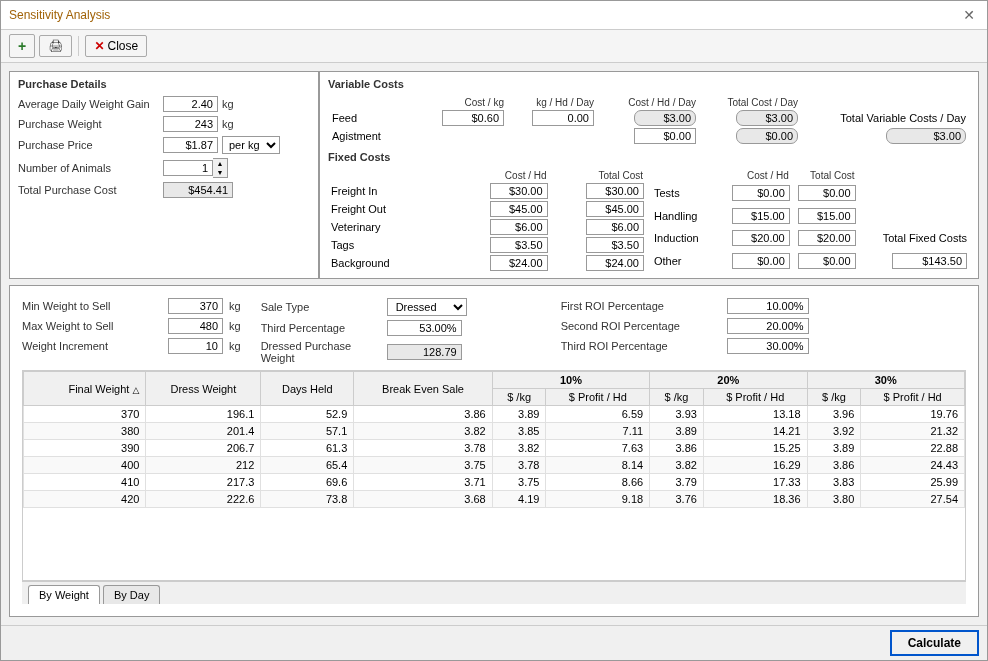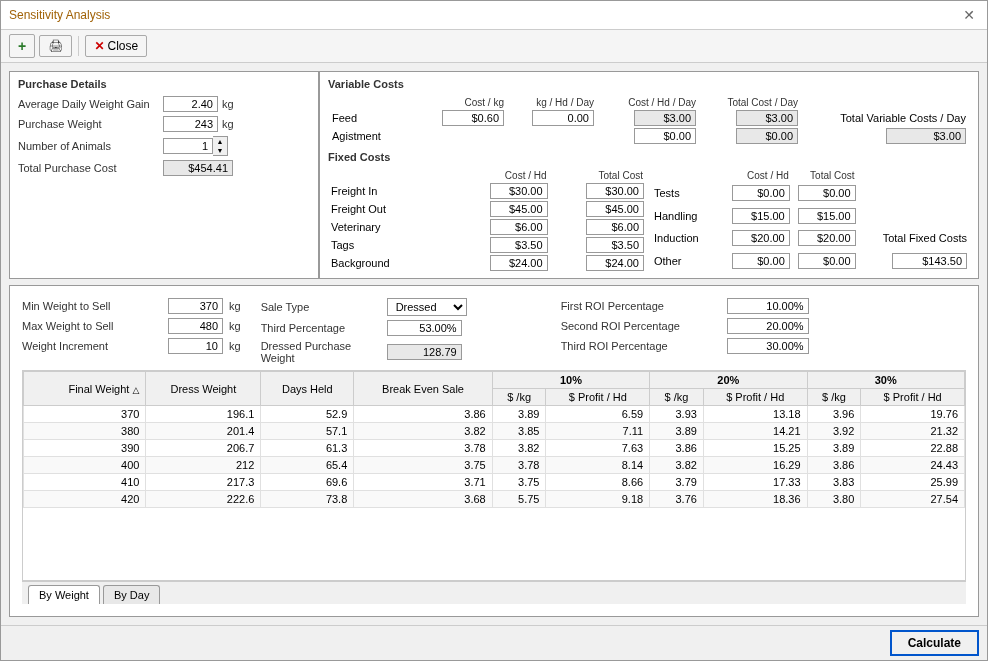--- a/index.html
+++ b/index.html
@@ -41,21 +41,21 @@
     .spinner-input input { width: 50px; border: 1px solid #999; padding: 1px 4px; font-size: 11px; text-align: right; }
     .spinner-btns { display: flex; flex-direction: column; border: 1px solid #999; border-left: none; }
     .spinner-btn { width: 14px; height: 9px; background: #f0f0f0; border: none; cursor: pointer; font-size: 7px; display: flex; align-items: center; justify-content: center; padding: 0; }
     
     
     .vc-table { width: 100%; border-collapse: collapse; font-size: 11px; }
     .vc-table th { font-size: 10px; color: #333; font-weight: normal; text-align: right; padding: 1px 4px; }
     .vc-table td { padding: 1px 4px; }
     .vc-label { text-align: left !important; }
     .vc-input { width: 62px; border: 1px solid #999; padding: 1px 4px; text-align: right; font-size: 11px; background: white; }
-    .vc-input.readonly { background: #e8e8e8; }
+    .vc-input.readonly { background: #e8e8e8; border-radius: 7px; }
     
     
     .fc-section { margin-top: 6px; }
     .fc-table { width: 100%; border-collapse: collapse; font-size: 11px; }
     .fc-table th { font-size: 10px; color: #333; font-weight: normal; text-align: right; padding: 1px 4px; }
     .fc-table td { padding: 1px 3px; font-size: 11px; }
     .fc-label { text-align: left !important; }
     .fc-input { width: 58px; border: 1px solid #999; padding: 1px 4px; text-align: right; font-size: 11px; background: white; }
     
     
@@ -141,20 +141,30 @@
           <input type="text" class="form-input input-narrow" value="2.40" style="">
           <span class="form-unit">kg</span>
         </div>
 
         <div class="form-row">
           <span class="form-label">Purchase Weight</span>
           <input type="text" class="form-input input-narrow" value="243" style="">
           <span class="form-unit">kg</span>
         </div>
 
+        <div class="form-row">
+          <span class="form-label">Purchase Price</span>
+          <div class="price-row">
+            <input type="text" class="form-input input-narrow" value="$1.87" style="">
+            <select class="price-select">
+              <option>per kg</option>
+              <option>per hd</option>
+            </select>
+          </div>
+        </div>
 
         <div class="form-row">
           <span class="form-label">Number of Animals</span>
           <div class="spinner-input">
             <input type="text" value="1" style="">
             <div class="spinner-btns">
               <button class="spinner-btn">▲</button>
               <button class="spinner-btn">▼</button>
             </div>
           </div>
@@ -437,21 +447,21 @@
       <td>3.79</td>
       <td>17.33</td>
       <td>3.83</td>
       <td>25.99</td>
     </tr>
                 <tr>
       <td>420</td>
       <td>222.6</td>
       <td>73.8</td>
       <td>3.68</td>
-      <td>5.75</td>
+      <td>4.19</td>
       <td>9.18</td>
       <td>3.76</td>
       <td>18.36</td>
       <td>3.80</td>
       <td>27.54</td>
     </tr>
               </tbody>
           </table>
         </div>
 

